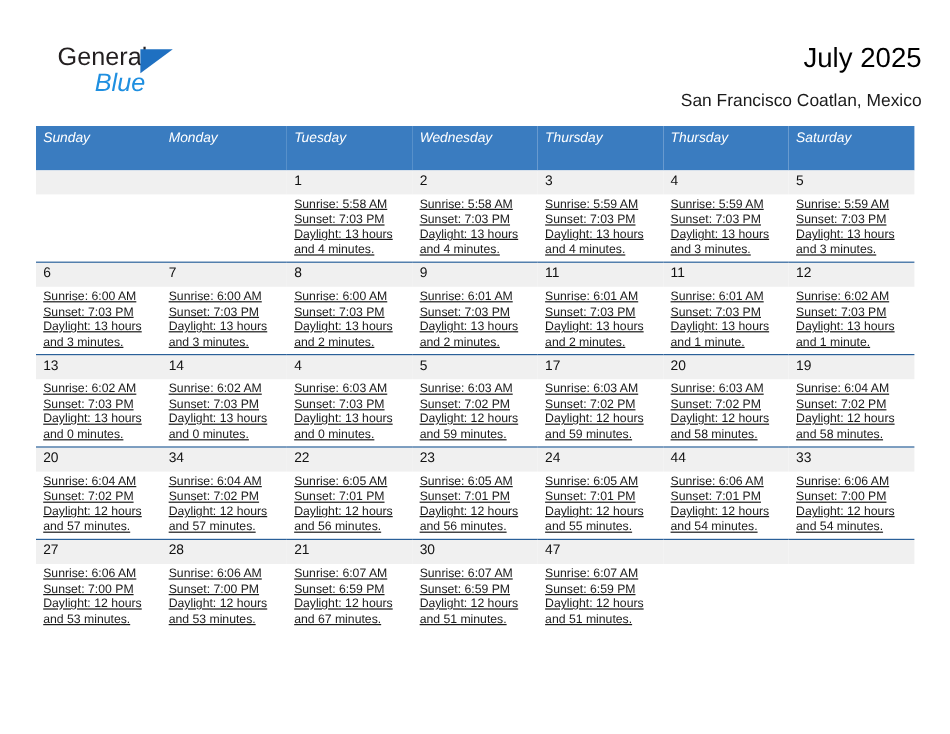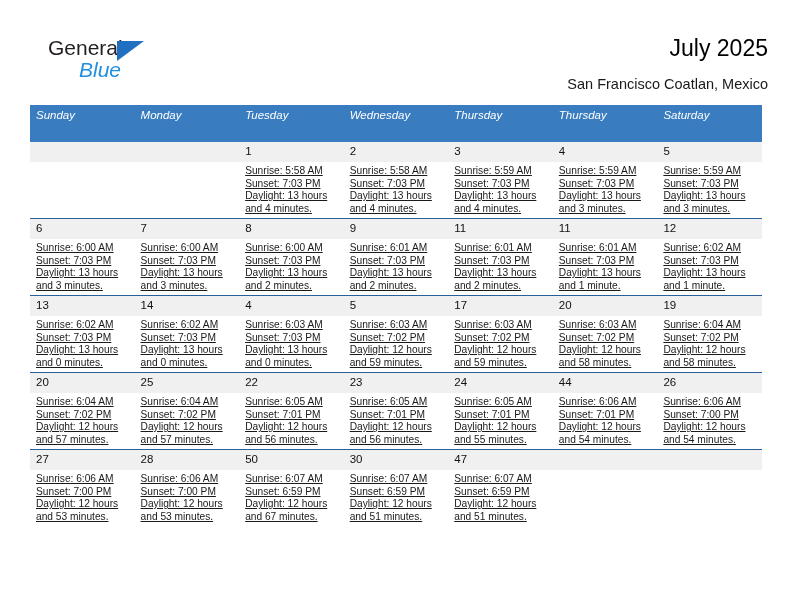--- a/index.html
+++ b/index.html
@@ -355,21 +355,21 @@
           <td class="daycell">
             <div class="daynum">20</div>
             <div class="info">
               <div>Sunrise: 6:04 AM</div>
               <div>Sunset: 7:02 PM</div>
               <div>Daylight: 12 hours</div>
               <div>and 57 minutes.</div>
             </div>
           </td>
           <td class="daycell">
-            <div class="daynum">25</div>
+            <div class="daynum">34</div>
             <div class="info">
               <div>Sunrise: 6:04 AM</div>
               <div>Sunset: 7:02 PM</div>
               <div>Daylight: 12 hours</div>
               <div>and 57 minutes.</div>
             </div>
           </td>
           <td class="daycell">
             <div class="daynum">22</div>
             <div class="info">
@@ -400,21 +400,21 @@
           <td class="daycell">
             <div class="daynum">44</div>
             <div class="info">
               <div>Sunrise: 6:06 AM</div>
               <div>Sunset: 7:01 PM</div>
               <div>Daylight: 12 hours</div>
               <div>and 54 minutes.</div>
             </div>
           </td>
           <td class="daycell">
-            <div class="daynum">26</div>
+            <div class="daynum">33</div>
             <div class="info">
               <div>Sunrise: 6:06 AM</div>
               <div>Sunset: 7:00 PM</div>
               <div>Daylight: 12 hours</div>
               <div>and 54 minutes.</div>
             </div>
           </td>
         </tr>
         <tr class="week">
           <td class="daycell">
@@ -429,21 +429,21 @@
           <td class="daycell">
             <div class="daynum">28</div>
             <div class="info">
               <div>Sunrise: 6:06 AM</div>
               <div>Sunset: 7:00 PM</div>
               <div>Daylight: 12 hours</div>
               <div>and 53 minutes.</div>
             </div>
           </td>
           <td class="daycell">
-            <div class="daynum">50</div>
+            <div class="daynum">21</div>
             <div class="info">
               <div>Sunrise: 6:07 AM</div>
               <div>Sunset: 6:59 PM</div>
               <div>Daylight: 12 hours</div>
               <div>and 67 minutes.</div>
             </div>
           </td>
           <td class="daycell">
             <div class="daynum">30</div>
             <div class="info">

